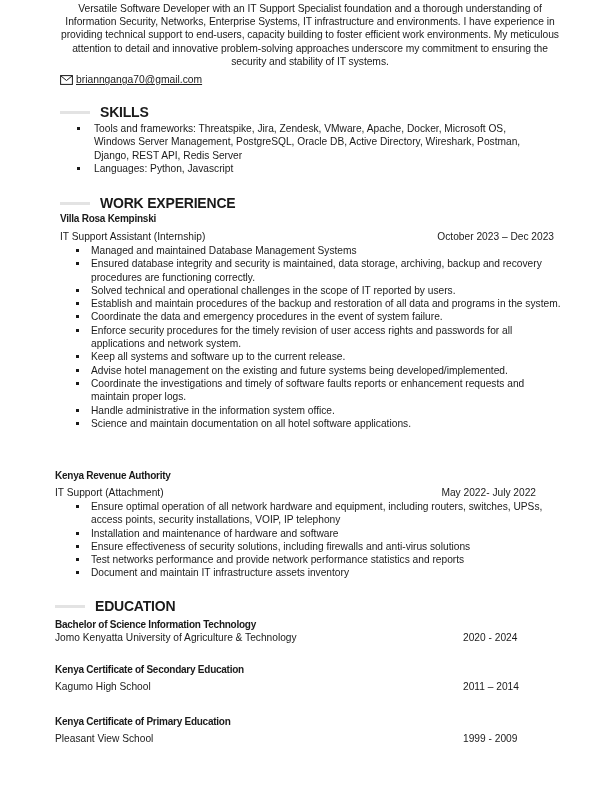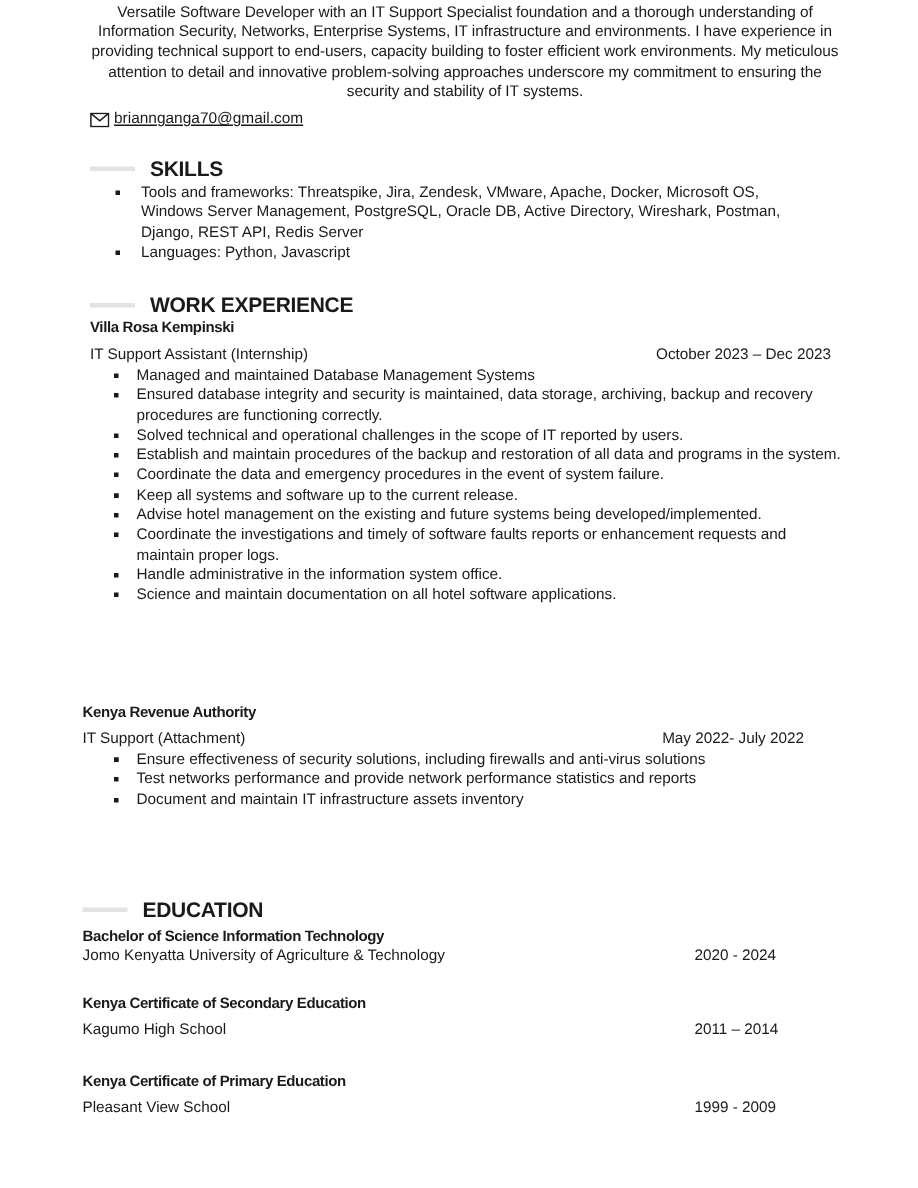--- a/index.html
+++ b/index.html
@@ -49,35 +49,36 @@
 <div class="abs row" style="left:60px;top:231px;width:494px;">
   <span>IT Support Assistant (Internship)</span>
   <span>October 2023  –  Dec 2023</span>
 </div>
 <ul class="abs sq" id="job0" style="left:91px;top:244px;width:470px;">
     <li><span class="bullet" style="left: -15px;"></span><span>Managed and maintained Database Management Systems</span></li>
     <li><span class="bullet" style="left: -15px;"></span><span>Ensured database integrity and security is maintained, data storage, archiving, backup and recovery procedures are functioning correctly.</span></li>
     <li><span class="bullet" style="left: -15px;"></span><span>Solved technical and operational challenges in the scope of IT reported by users.</span></li>
     <li><span class="bullet" style="left: -15px;"></span><span>Establish and maintain procedures of the backup and restoration of all data and programs in the system.</span></li>
     <li><span class="bullet" style="left: -15px;"></span><span>Coordinate the data and emergency procedures in the event of system failure.</span></li>
-    <li><span class="bullet" style="left: -15px;"></span></li>
+    <li><span class="bullet" style="left: -15px;"></span><span>Enforce security procedures for the timely revision of user access rights and passwords for all applications and network system.</span></li>
     <li><span class="bullet" style="left: -15px;"></span><span>Keep all systems and software up to the current release.</span></li>
     <li><span class="bullet" style="left: -15px;"></span><span>Advise hotel management on the existing and future systems being developed/implemented.</span></li>
     <li><span class="bullet" style="left: -15px;"></span><span>Coordinate the investigations and timely of software faults reports or enhancement requests and maintain proper logs.</span></li>
     <li><span class="bullet" style="left: -15px;"></span><span>Handle administrative in the information system office.</span></li>
     <li><span class="bullet" style="left: -15px;"></span><span>Science and maintain documentation on all hotel software applications.</span></li>
   </ul>
 
 <div class="abs bold" style="left:55px;top:470px;">Kenya Revenue Authority</div>
 <div class="abs row" style="left:55px;top:487px;width:481px;">
   <span>IT Support (Attachment)</span>
   <span>May 2022- July 2022</span>
 </div>
 <ul class="abs sq" id="job1" style="left:91px;top:500px;width:470px;">
-    <li><span class="bullet" style="left: -15px;"></span></li>
+    <li><span class="bullet" style="left: -15px;"></span><span>Ensure optimal operation of all network hardware and equipment, including routers, switches, UPSs, access points, security installations, VOIP, IP telephony</span></li>
+    <li><span class="bullet" style="left: -15px;"></span><span>Installation and maintenance of hardware and software</span></li>
     <li><span class="bullet" style="left: -15px;"></span><span>Ensure effectiveness of security solutions, including firewalls and anti-virus solutions</span></li>
     <li><span class="bullet" style="left: -15px;"></span><span>Test networks performance and provide network performance statistics and reports</span></li>
     <li><span class="bullet" style="left: -15px;"></span><span>Document and maintain IT infrastructure assets inventory</span></li>
   </ul>
 
 <div class="abs section-head" style="left:55px;top:598px;">
   <span class="bar"></span>
   <span>EDUCATION</span>
 </div>
 

